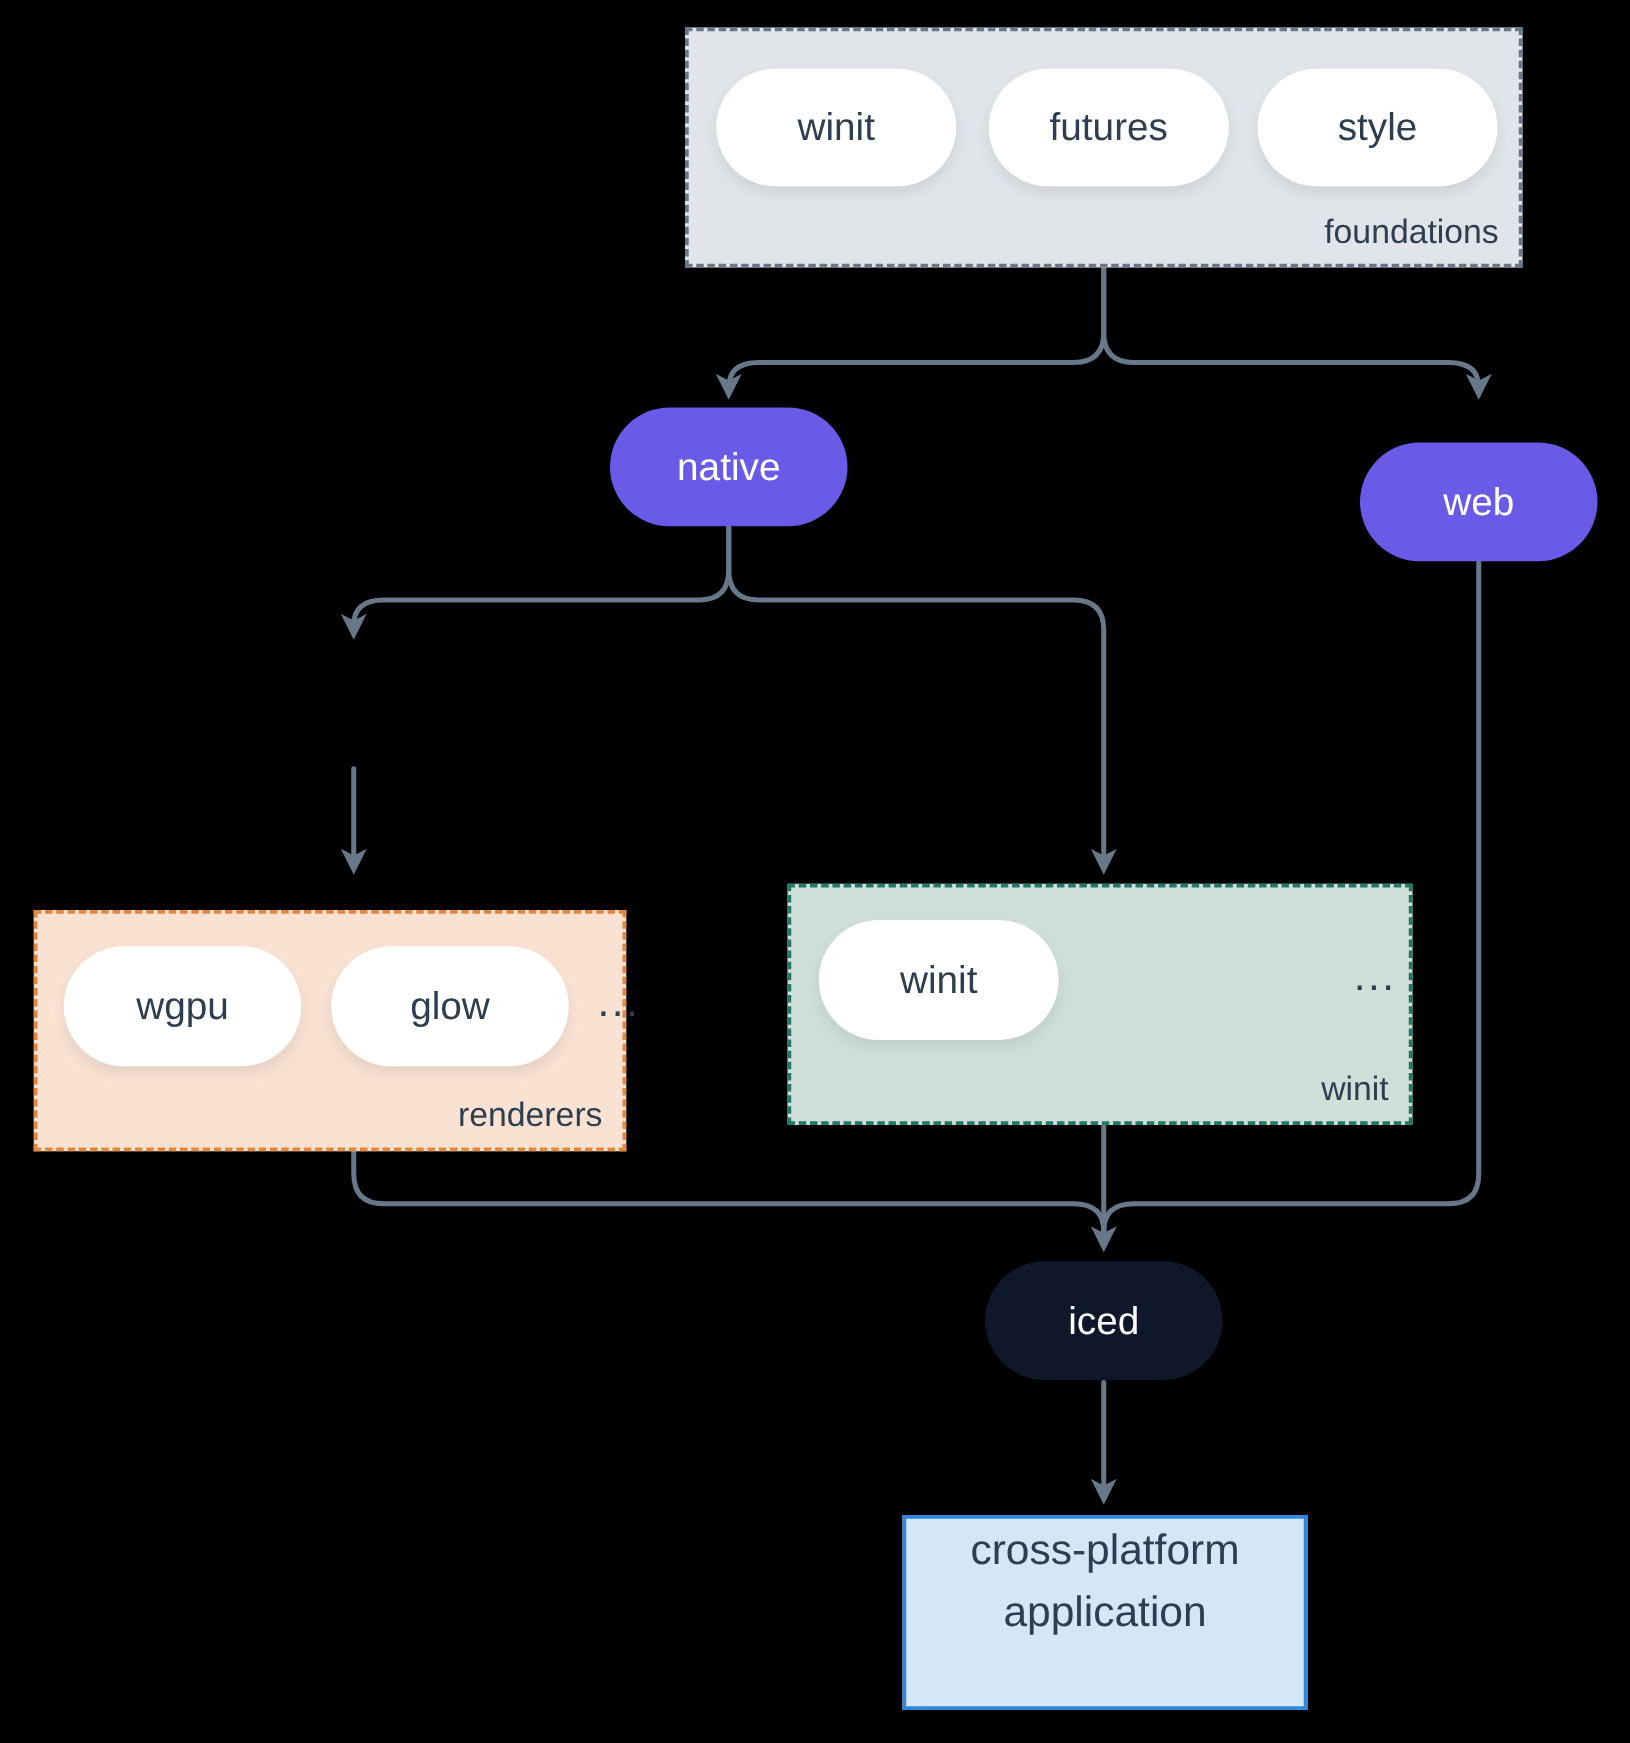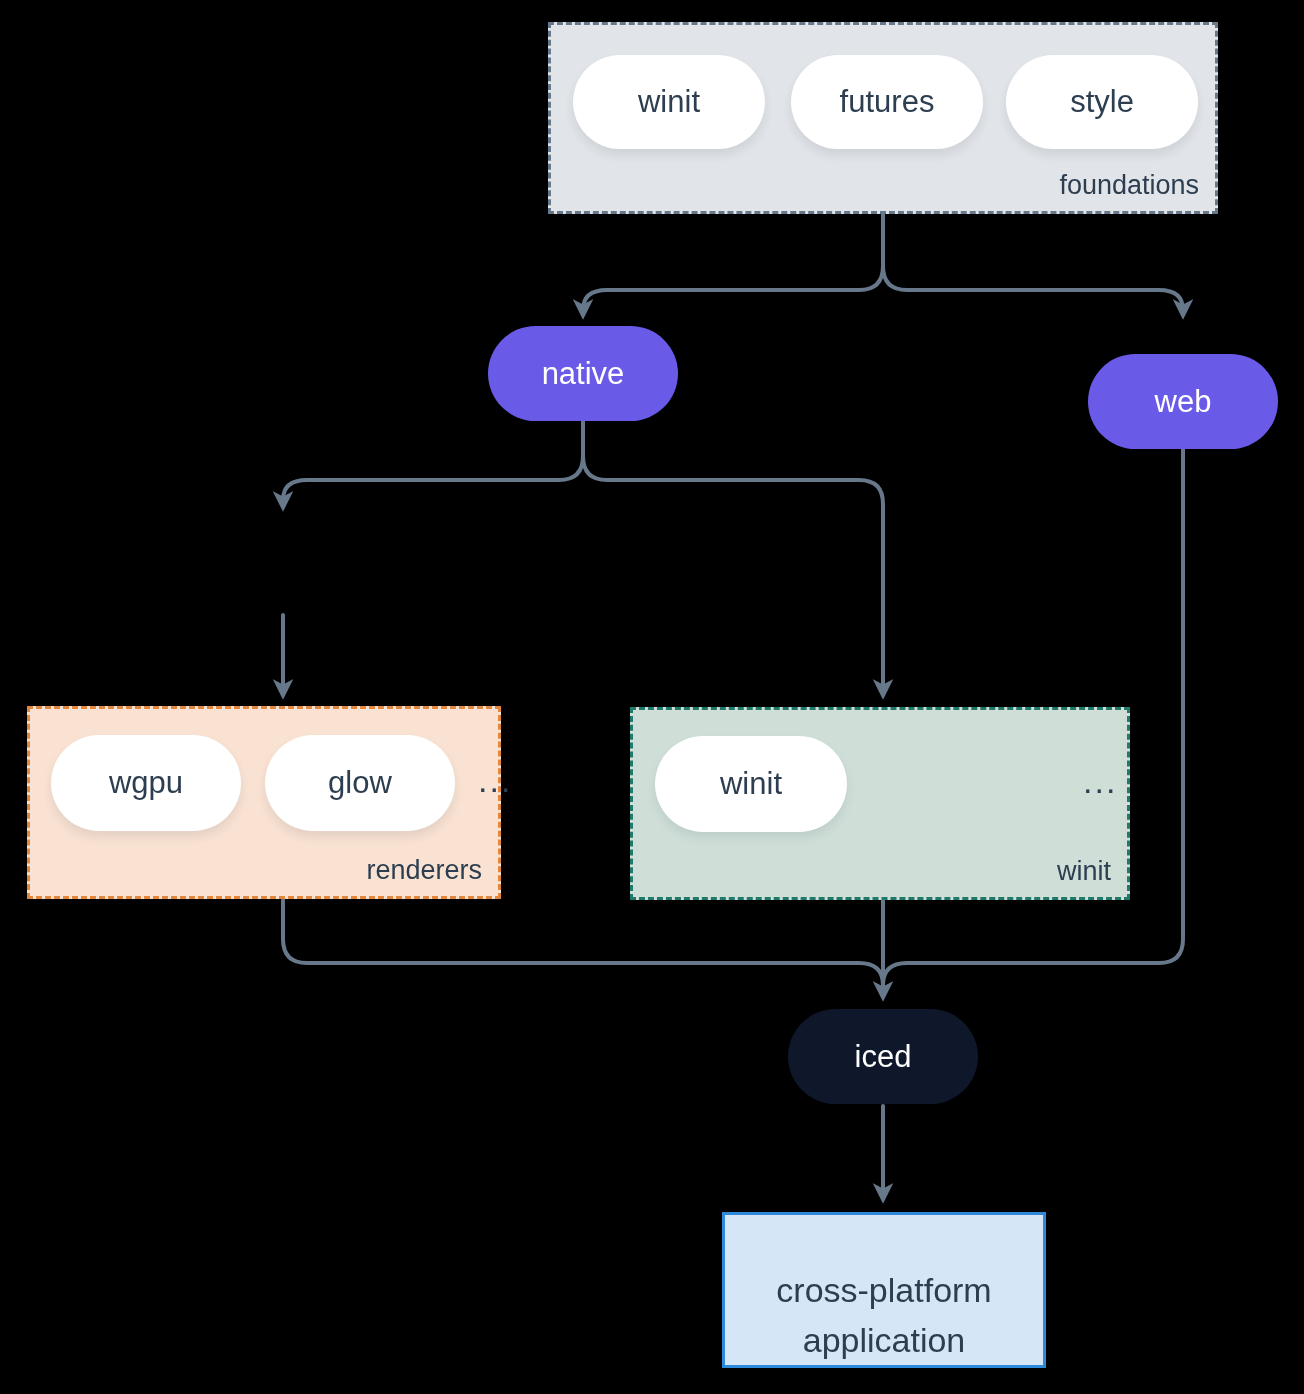--- a/index.html
+++ b/index.html
@@ -41,21 +41,21 @@
   .ellipsis{
     position:absolute;
     font-size:34px;color:#2d3e50;
     letter-spacing:2px;
   }
   .app-box{
     position:absolute;
     box-sizing:border-box;
     background:#d5e6f7;
     border:3px solid #2e89da;
-    display:flex;align-items:flex-end;justify-content:center;
+    display:flex;align-items:flex-start;justify-content:center;
     text-align:center;
     font-size:34px;line-height:50px;color:#2d3e50;
   }
 </style>
 </head>
 <body>
 
 <div class="stage">
 
   <svg class="connectors" viewBox="0 0 1304 1394" xmlns="http://www.w3.org/2000/svg">
@@ -91,21 +91,21 @@
   </div>
 
   <div class="pill pill-purple" style="left:488px;top:326px;width:190px;height:95px;">
     <span>native</span>
   </div>
   <div class="pill pill-purple" style="left:1088px;top:326px;width:190px;height:95px;margin-top:28px;">
     <span>web</span>
   </div>
 
 
-  <div class="group-box group-renderers" style="left:27px;top:706px;width:474px;height:193px;">
+  <div class="group-box group-renderers" style="left:27px;top:728px;width:474px;height:193px;">
     <div class="pill pill-white" style="left:21px;top:26px;width:190px;height:96px;">
       <span>wgpu</span>
     </div>
     <div class="pill pill-white" style="left:235px;top:26px;width:190px;height:96px;text-align:right;">
       <span>glow</span>
     </div>
     <div class="ellipsis" style="left:448px;top:52px;">...</div>
     <div class="group-label">renderers</div>
   </div>
 

